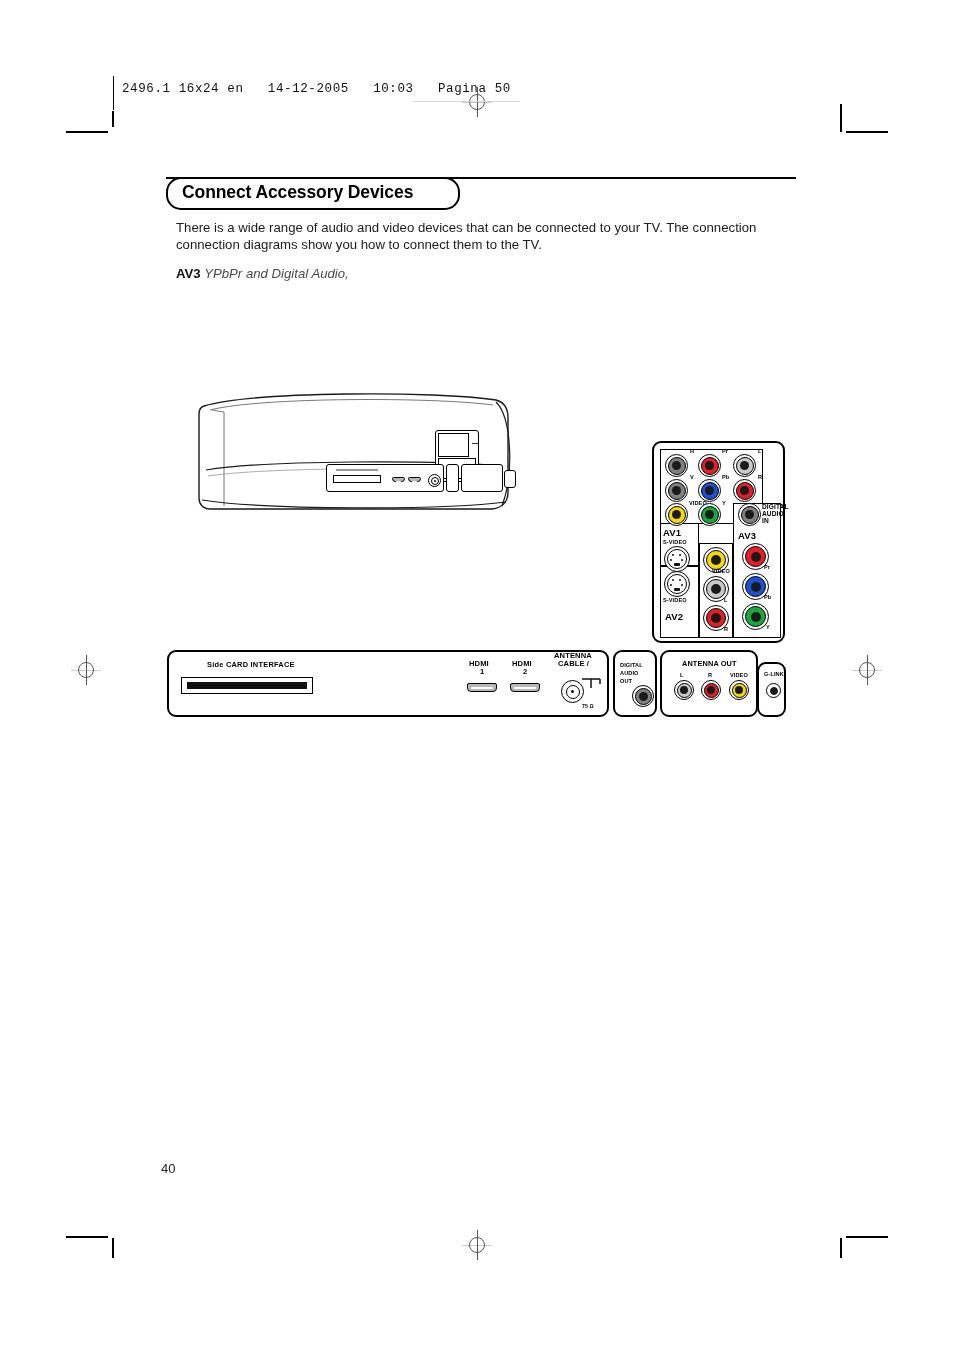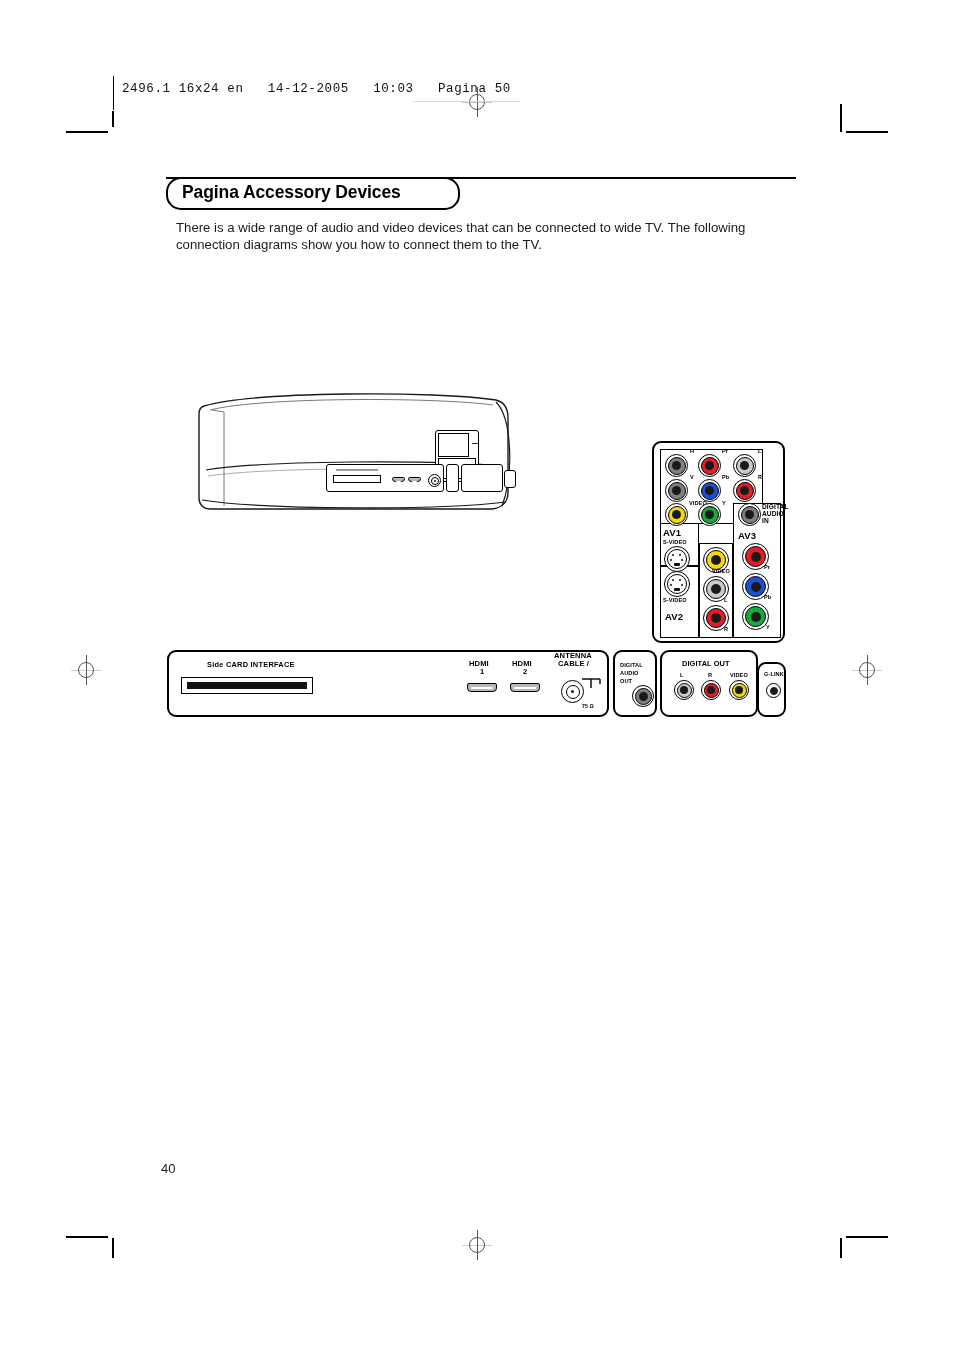--- a/index.html
+++ b/index.html
@@ -115,25 +115,26 @@
     <div class="vline"></div>
     <div class="circ"></div>
 </div>
 
 <div class="hdrbar"></div>
 <div class="hdrtext">2496.1 16x24 en   14-12-2005   10:03   Pagina 50</div>
 <div class="hdrrule"></div>
 
 <div class="titlerule"></div>
 <div class="titlepill"></div>
-<div class="titletext">Pagina Accessory Devices</div>
-
-<div class="para">There is a wide range of audio and video devices that can be connected to wide TV. The following connection diagrams show you how to connect them to the TV.</div>
+<div class="titletext">Connect Accessory Devices</div>
+
+<div class="para">There is a wide range of audio and video devices that can be connected to your TV. The connection connection diagrams show you how to connect them to the TV.</div>
 
 <div class="avlist">
+  <div><b>AV3</b> <span>YPbPr and Digital Audio,</span></div>
 </div>
 
 <div class="pageno">40</div>
 
 <div class="tv">
   <svg width="340" height="135" viewBox="0 0 340 135" fill="none">
 
     <path d="M8 18 C 60 3, 240 3, 300 12 C 308 14, 312 20, 312 30 L 312 104
              C 312 114, 306 120, 296 121 L 14 121 C 7 121, 3 116, 3 110 L 3 26
              C 3 21, 5 19, 8 18 Z" stroke="#1a1a1a" stroke-width="1.4" fill="#fff"></path>
@@ -348,21 +349,21 @@
   <div class="lbl" style="left:5px;top:19px;">AUDIO</div>
   <div class="lbl" style="left:5px;top:27px;">OUT</div>
   <div class="jack" style="left:17px;top:33px;width:22px;height:22px;">
     <div class="ring" style="width:17px;height:17px;background:#808080;">
         <div class="hole" style="width:9px;height:9px;"></div>
       </div>
   </div>
 </div>
 
 <div class="panel" style="left:660px;top:650px;width:98px;height:67px;">
-  <div class="lbl med" style="left:20px;top:8px;font-size:7.4px;">DIGITAL OUT</div>
+  <div class="lbl med" style="left:20px;top:8px;font-size:7.4px;">ANTENNA OUT</div>
 
   <div class="lbl" style="left:18px;top:21px;">L</div>
   <div class="jack" style="left:12px;top:28px;width:20px;height:20px;">
     <div class="ring" style="width:15px;height:15px;background:#c9c9c9;">
         <div class="hole" style="width:8px;height:8px;"></div>
       </div>
   </div>
 
   <div class="lbl" style="left:46px;top:21px;">R</div>
   <div class="jack" style="left:39px;top:28px;width:20px;height:20px;">

